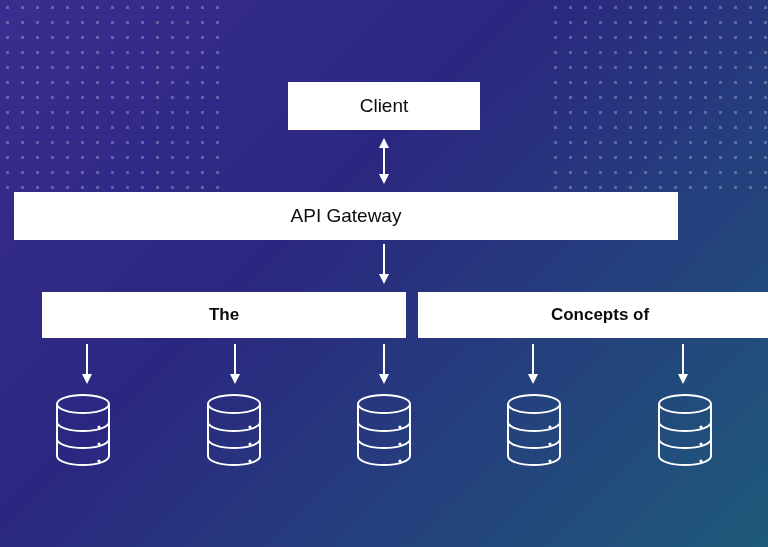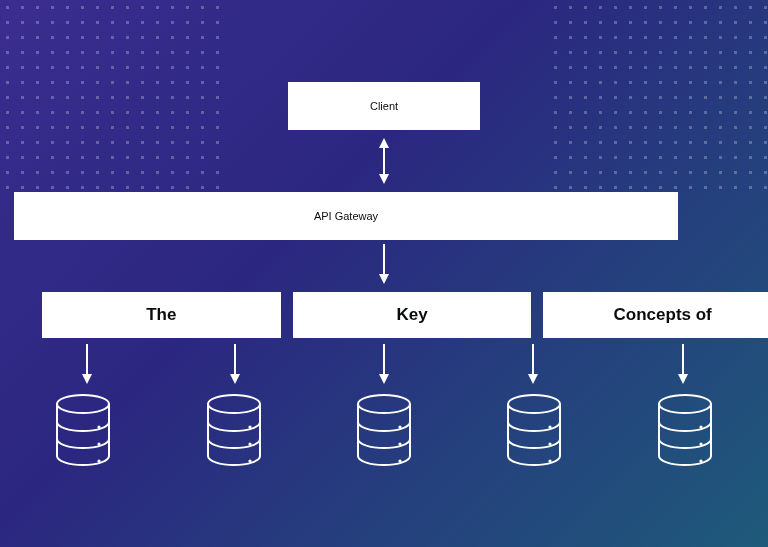--- a/index.html
+++ b/index.html
@@ -22,21 +22,21 @@
   }
   .dots-left { left: 0; }
   .dots-right { right: 0; }
 
   .box {
     background: #ffffff;
     color: #0b0c0d;
     display: flex;
     align-items: center;
     justify-content: center;
-    font-size: 11px;
+    font-size: 19px;
   }
   .client-box {
     position: absolute;
     top: 82px;
     left: 288px;
     width: 192px;
     height: 48px;
     font-weight: 400;
   }
   .gateway-box {
@@ -107,23 +107,20 @@
 <svg style="position:absolute; top:244px; left:377px;" width="14" height="40" viewBox="0 0 14 40">
   <line x1="7" y1="0" x2="7" y2="32" stroke="#ffffff" stroke-width="2"></line>
   <polygon points="7,40 2,30 12,30" fill="#ffffff"></polygon>
 </svg>
 
 <div class="service-row">
   <div class="service-box">
     <span>The</span>
   </div>
   <div class="service-box">
-    <span>Key</span>
-  </div>
-  <div class="service-box">
     <span>Concepts of</span>
   </div>
 </div>
 
 <svg style="position:absolute; top:344px; left:80px;" width="14" height="40" viewBox="0 0 14 40">
   <line x1="7" y1="0" x2="7" y2="32" stroke="#ffffff" stroke-width="2"></line>
   <polygon points="7,40 2,30 12,30" fill="#ffffff"></polygon>
 </svg>
 <svg style="position:absolute; top:344px; left:228px;" width="14" height="40" viewBox="0 0 14 40">
   <line x1="7" y1="0" x2="7" y2="32" stroke="#ffffff" stroke-width="2"></line>

